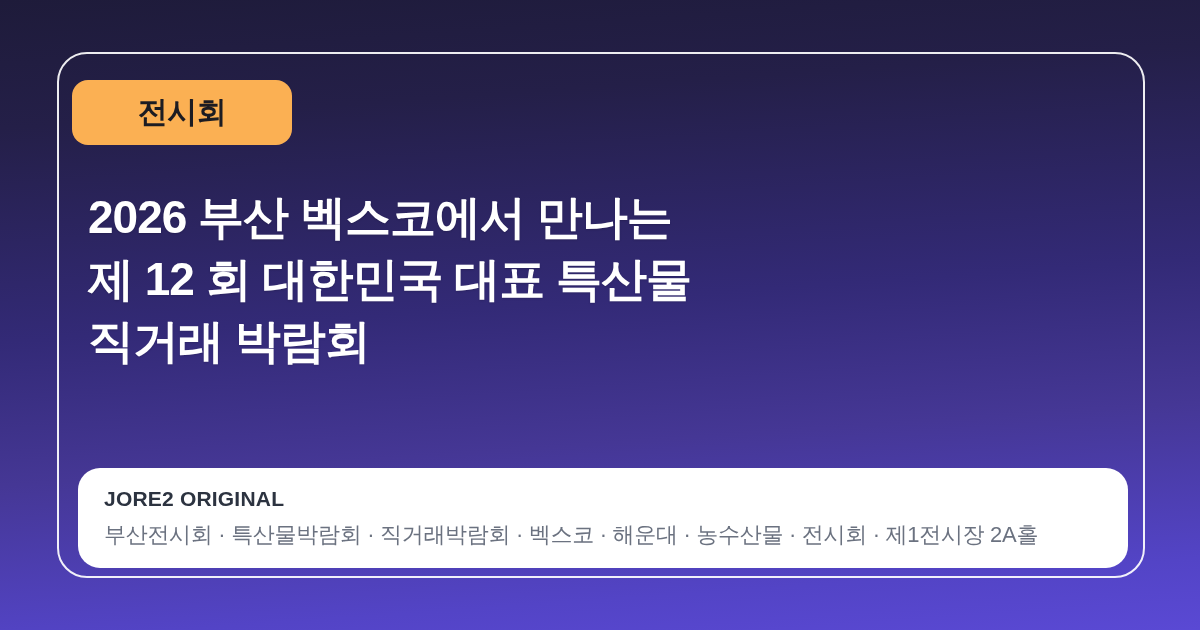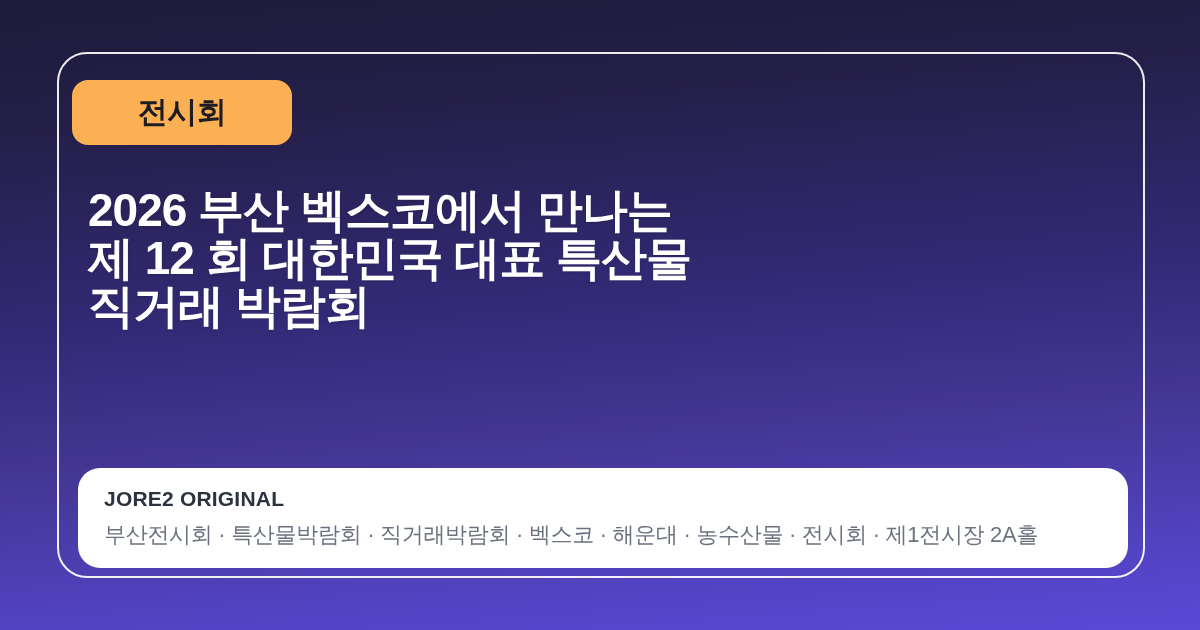--- a/index.html
+++ b/index.html
@@ -68,21 +68,21 @@
 
   
   .headline {
     position: absolute;
     left: 88px;
     top: 186px;
     width: 1010px;
     color: #FFFFFF;
     font-size: 46px;
     font-weight: 700;
-    line-height: 48px;
+    line-height: 62px;
     letter-spacing: -1px;
     white-space: pre-line;
     text-shadow: 0 1px 2px rgba(0,0,0,0.15);
   }
 
   
   .source-card {
     position: absolute;
     left: 78px;
     top: 468px;

